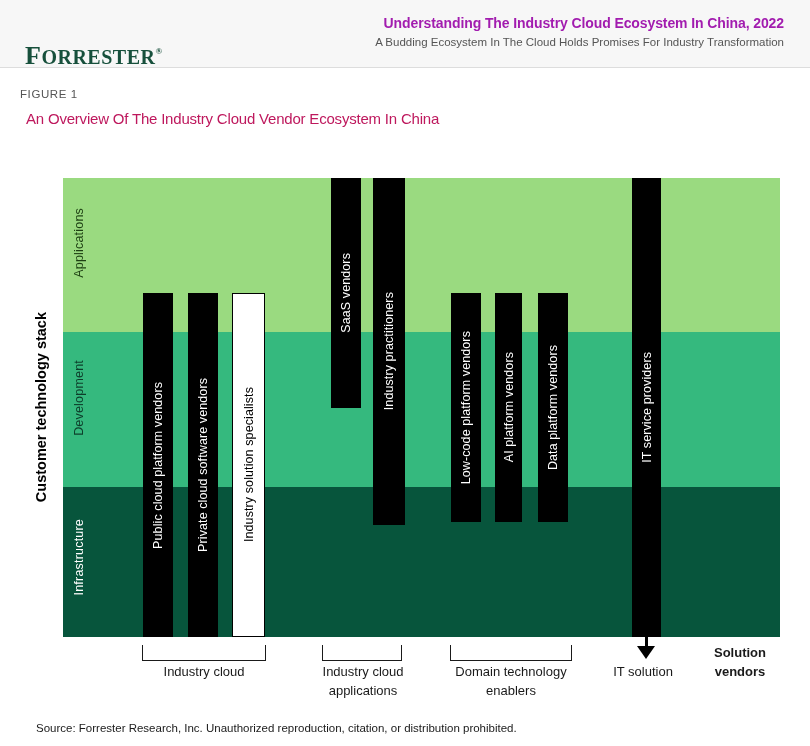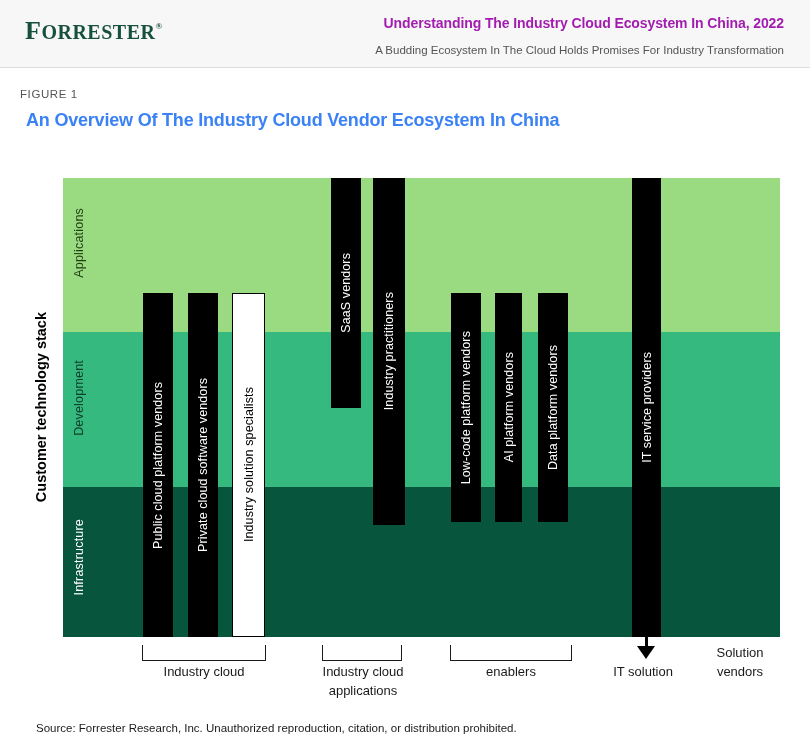--- a/index.html
+++ b/index.html
@@ -16,21 +16,21 @@
   
   #page-header {
     position: absolute;
     left: 0; top: 0;
     width: 810px; height: 68px;
     background: #f7f7f7;
     border-bottom: 1px solid #dddddd;
   }
   #brand-logo {
     position: absolute;
-    left: 25px; top: 16px;
+    left: 25px; top: 41px;
     font-family: "Liberation Serif", serif;
     font-size: 26px;
     font-weight: 700;
     color: #17503c;
     letter-spacing: 0.5px;
   }
   #brand-logo .cap { font-size: 26px; }
   #brand-logo .sc  { font-size: 20px; }
   #brand-logo .reg { font-size: 9px; vertical-align: super; }
 
@@ -45,37 +45,37 @@
     font-weight: 700;
     color: #a21caf;
     line-height: 18px;
     letter-spacing: -0.1px;
   }
   #report-subtitle {
     font-size: 11.5px;
     font-weight: 400;
     color: #555555;
     line-height: 17px;
-    margin-top: 10px;
+    margin-top: 2px;
   }
 
   
   #figure-label {
     position: absolute;
     left: 20px; top: 88px;
     font-size: 11.5px;
     color: #555555;
     letter-spacing: 0.6px;
   }
   #figure-title {
     position: absolute;
     left: 26px; top: 110px;
-    font-size: 18px;
-    font-weight: 700;
-    color: #3b82f6;
+    font-size: 15px;
+    font-weight: 400;
+    color: #be185d;
     letter-spacing: -0.2px;
   }
 
   
   #chart {
     position: absolute;
     left: 0; top: 0;
     width: 810px; height: 746px;
   }
   #plot-area {
@@ -167,21 +167,21 @@
     border: 1.5px solid #1a1a1a;
     border-top: none;
   }
   .group-label {
     position: absolute;
     text-align: center;
     font-size: 13px;
     color: #1a1a1a;
     line-height: 19px;
   }
-  .group-label.bold { font-weight: 400; }
+  .group-label.bold { font-weight: 700; }
 
   
   #source-note {
     position: absolute;
     left: 36px; top: 722px;
     font-size: 11.5px;
     color: #1a1a1a;
     text-align: right;
   }
 </style>
@@ -259,20 +259,21 @@
   <div class="bracket" style="left:450px; top:645px; width:122px;"></div>
 
   <div class="group-label" style="left:124px; top:662px; width:160px;">
     <div>Industry cloud</div>
   </div>
   <div class="group-label" style="left:283px; top:662px; width:160px;">
     <div>Industry cloud</div>
     <div>applications</div>
   </div>
   <div class="group-label" style="left:431px; top:662px; width:160px;">
+    <div>Domain technology</div>
     <div>enablers</div>
   </div>
   <div class="group-label" style="left:596px; top:662px; width:94px;">
     <div>IT solution</div>
   </div>
   <div class="group-label bold" style="left:690px; top:643px; width:100px;">
     <div>Solution</div>
     <div>vendors</div>
   </div>
 

